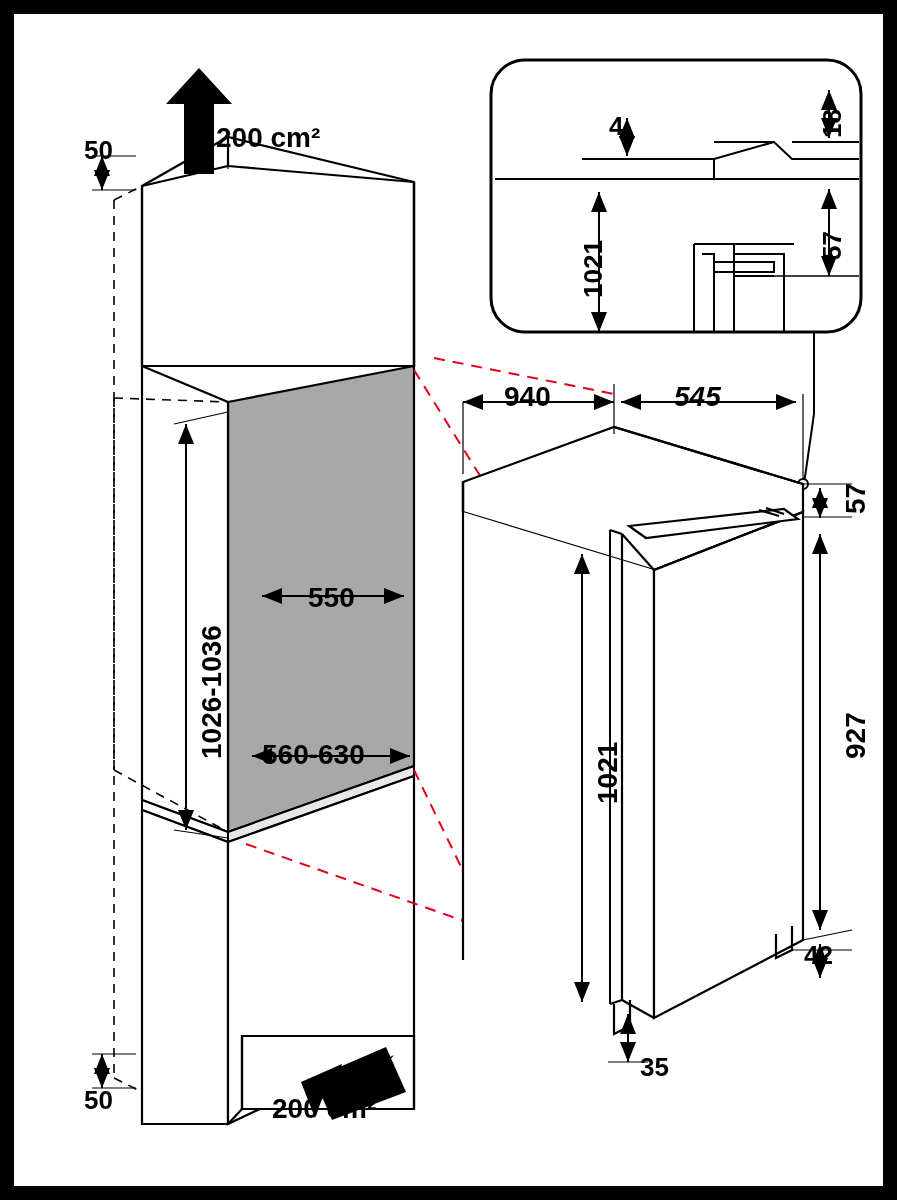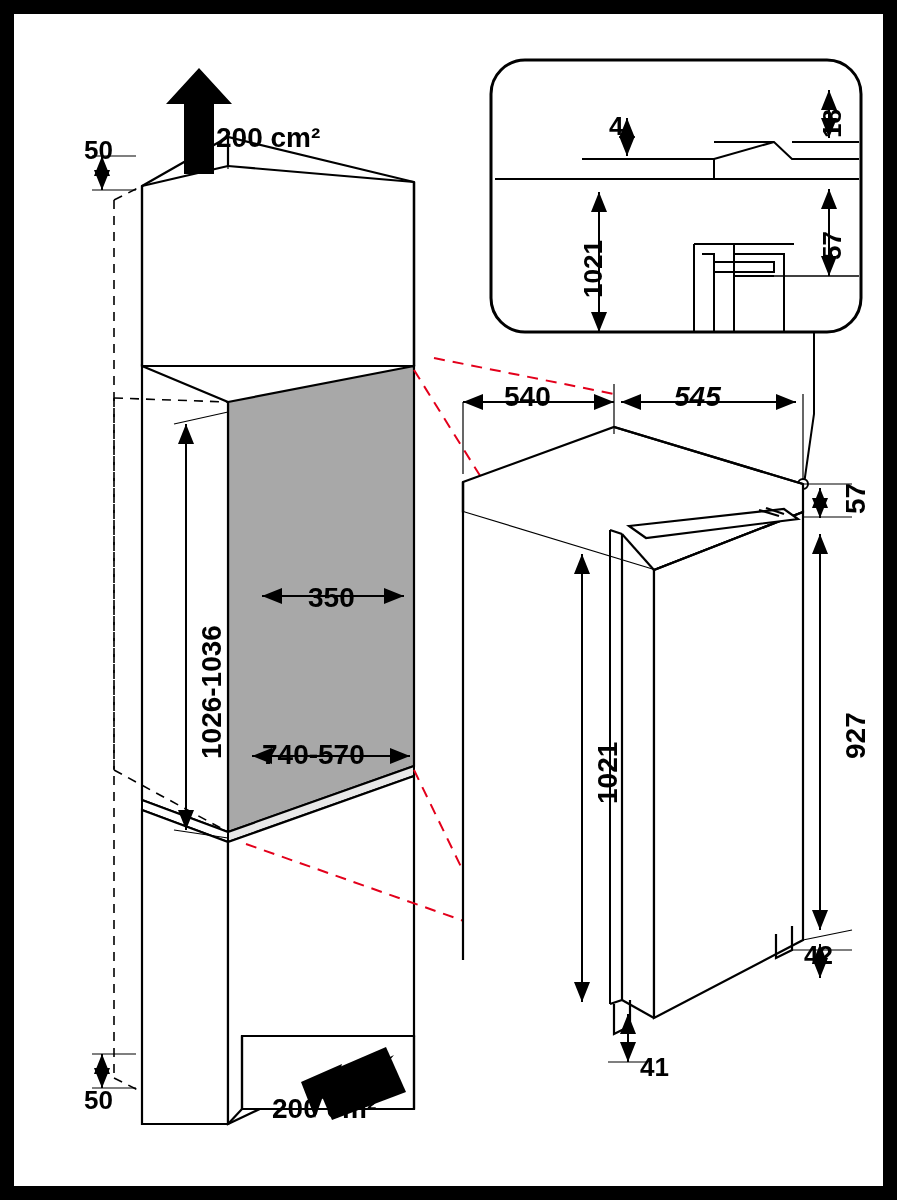--- a/index.html
+++ b/index.html
@@ -205,30 +205,30 @@
       </g>
     </svg>
 
     <div class="lbl s28" style="left:202px; top:110px;"><span>200 cm²</span></div>
     <div class="lbl s28" style="left:258px; top:1081px;"><span>200 cm²</span></div>
 
     <div class="lbl s26" style="left:70px; top:123px;"><span>50</span></div>
     <div class="lbl s26" style="left:70px; top:1073px;"><span>50</span></div>
 
     <div class="lbl s28 vert" style="left:184px; top:745px;"><span>1026-1036</span></div>
-    <div class="lbl s28" style="left:294px; top:570px;"><span>350</span></div>
-    <div class="lbl s28" style="left:248px; top:727px;"><span>740-570</span></div>
-
-    <div class="lbl s28" style="left:490px; top:369px;"><span>540</span></div>
+    <div class="lbl s28" style="left:294px; top:570px;"><span>550</span></div>
+    <div class="lbl s28" style="left:248px; top:727px;"><span>560-630</span></div>
+
+    <div class="lbl s28" style="left:490px; top:369px;"><span>940</span></div>
     <div class="lbl s28" style="left:660px; top:369px;font-style:italic;"><span>545</span></div>
     <div class="lbl s28 vert" style="left:580px; top:790px;"><span>1021</span></div>
     <div class="lbl s28 vert" style="left:828px; top:745px;"><span>927</span></div>
     <div class="lbl s28 vert" style="left:828px; top:500px;"><span>57</span></div>
     <div class="lbl s26" style="left:790px; top:928px;"><span>42</span></div>
-    <div class="lbl s26" style="left:626px; top:1040px;"><span>41</span></div>
+    <div class="lbl s26" style="left:626px; top:1040px;"><span>35</span></div>
 
     <div class="lbl s26 vert" style="left:805px; top:124px;"><span>18</span></div>
     <div class="lbl s26" style="left:595px; top:99px;"><span>4</span></div>
     <div class="lbl s26 vert" style="left:566px; top:284px;"><span>1021</span></div>
     <div class="lbl s26 vert" style="left:805px; top:246px;"><span>57</span></div>
 
   </div>
 </div>
 
 </body></html>

